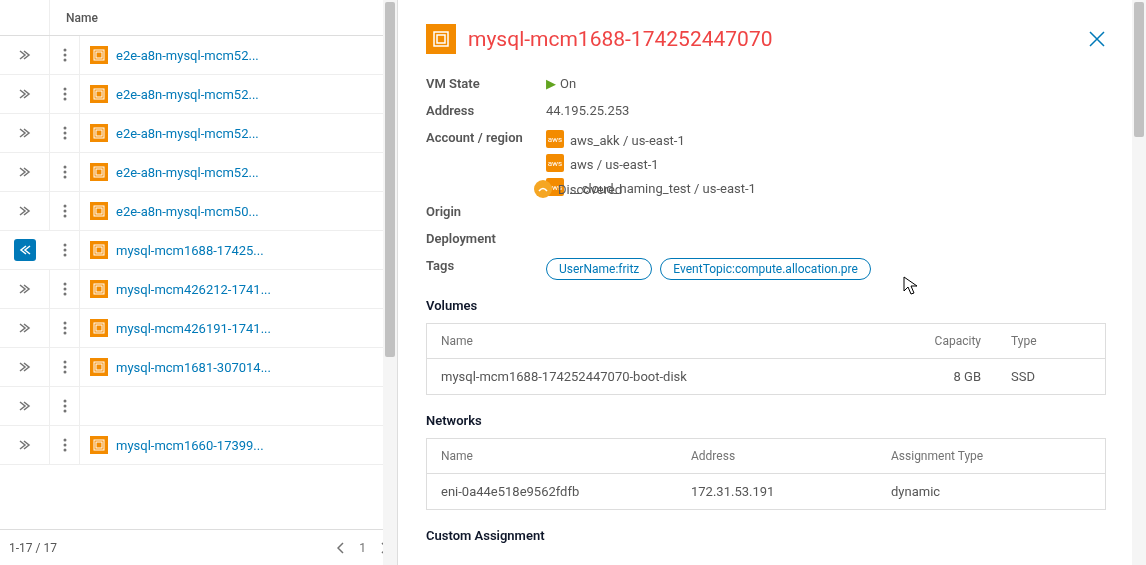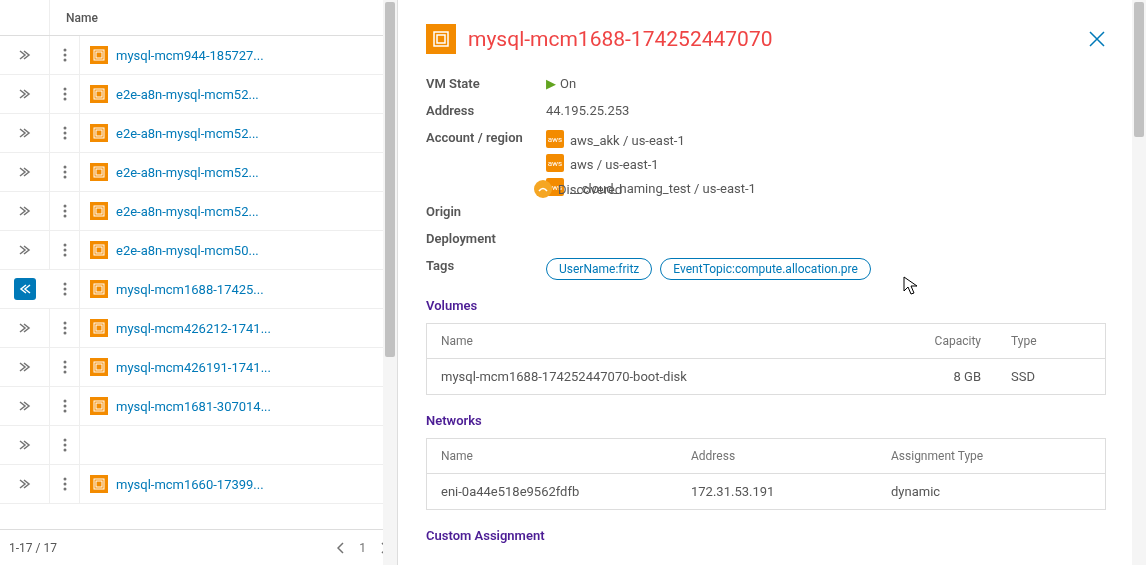--- a/index.html
+++ b/index.html
@@ -201,21 +201,21 @@
   display:inline-block;
   border:1px solid #0079b8;
   color:#0079b8;
   border-radius:12px;
   padding:3px 12px;
   font-size:12px;
   margin-right:8px;
 }
 .section-title {
   font-weight:600;
-  color:#4c1d95;
+  color:#0f172a;
   margin:18px 0 10px 0;
   font-size:13px;
 }
 .table {
   border:1px solid #ddd;
   width:100%;
 }
 .table .thead, .table .trow {
   display:flex;
   padding:10px 14px;
@@ -243,43 +243,20 @@
 <body>
 
 <div class="layout">
 
   <div class="left">
     <div class="grid-header">
       <div class="col-toggle"></div>
       <div class="col-name">Name</div>
     </div>
     <div id="rows-container">
-        <div class="row">
-    <span class="chev ">
-            <svg width="12" height="10" viewBox="0 0 12 10">
-              <path d="M1 1 L6 5 L1 9 M5 1 L10 5 L5 9" stroke="#737373" stroke-width="1.5" fill="none"></path>
-            </svg>
-          </span>
-    <span class="dots">
-            <svg width="4" height="14" viewBox="0 0 4 14">
-              <circle cx="2" cy="2" r="1.5" fill="#737373"></circle>
-              <circle cx="2" cy="7" r="1.5" fill="#737373"></circle>
-              <circle cx="2" cy="12" r="1.5" fill="#737373"></circle>
-            </svg>
-          </span>
-    <span class="name-cell">
-      <span class="vm-icon-sm">
-              <svg viewBox="0 0 12 12">
-                <rect x="1" y="1" width="10" height="10" fill="none" stroke="#fff" stroke-width="1"></rect>
-                <rect x="3" y="3" width="6" height="6" fill="none" stroke="#fff" stroke-width="1"></rect>
-              </svg>
-            </span>
-      <a href="#">mysql-mcm944-185727...</a>
-    </span>
-        </div>
         <div class="row">
     <span class="chev ">
             <svg width="12" height="10" viewBox="0 0 12 10">
               <path d="M1 1 L6 5 L1 9 M5 1 L10 5 L5 9" stroke="#737373" stroke-width="1.5" fill="none"></path>
             </svg>
           </span>
     <span class="dots">
             <svg width="4" height="14" viewBox="0 0 4 14">
               <circle cx="2" cy="2" r="1.5" fill="#737373"></circle>
               <circle cx="2" cy="7" r="1.5" fill="#737373"></circle>

